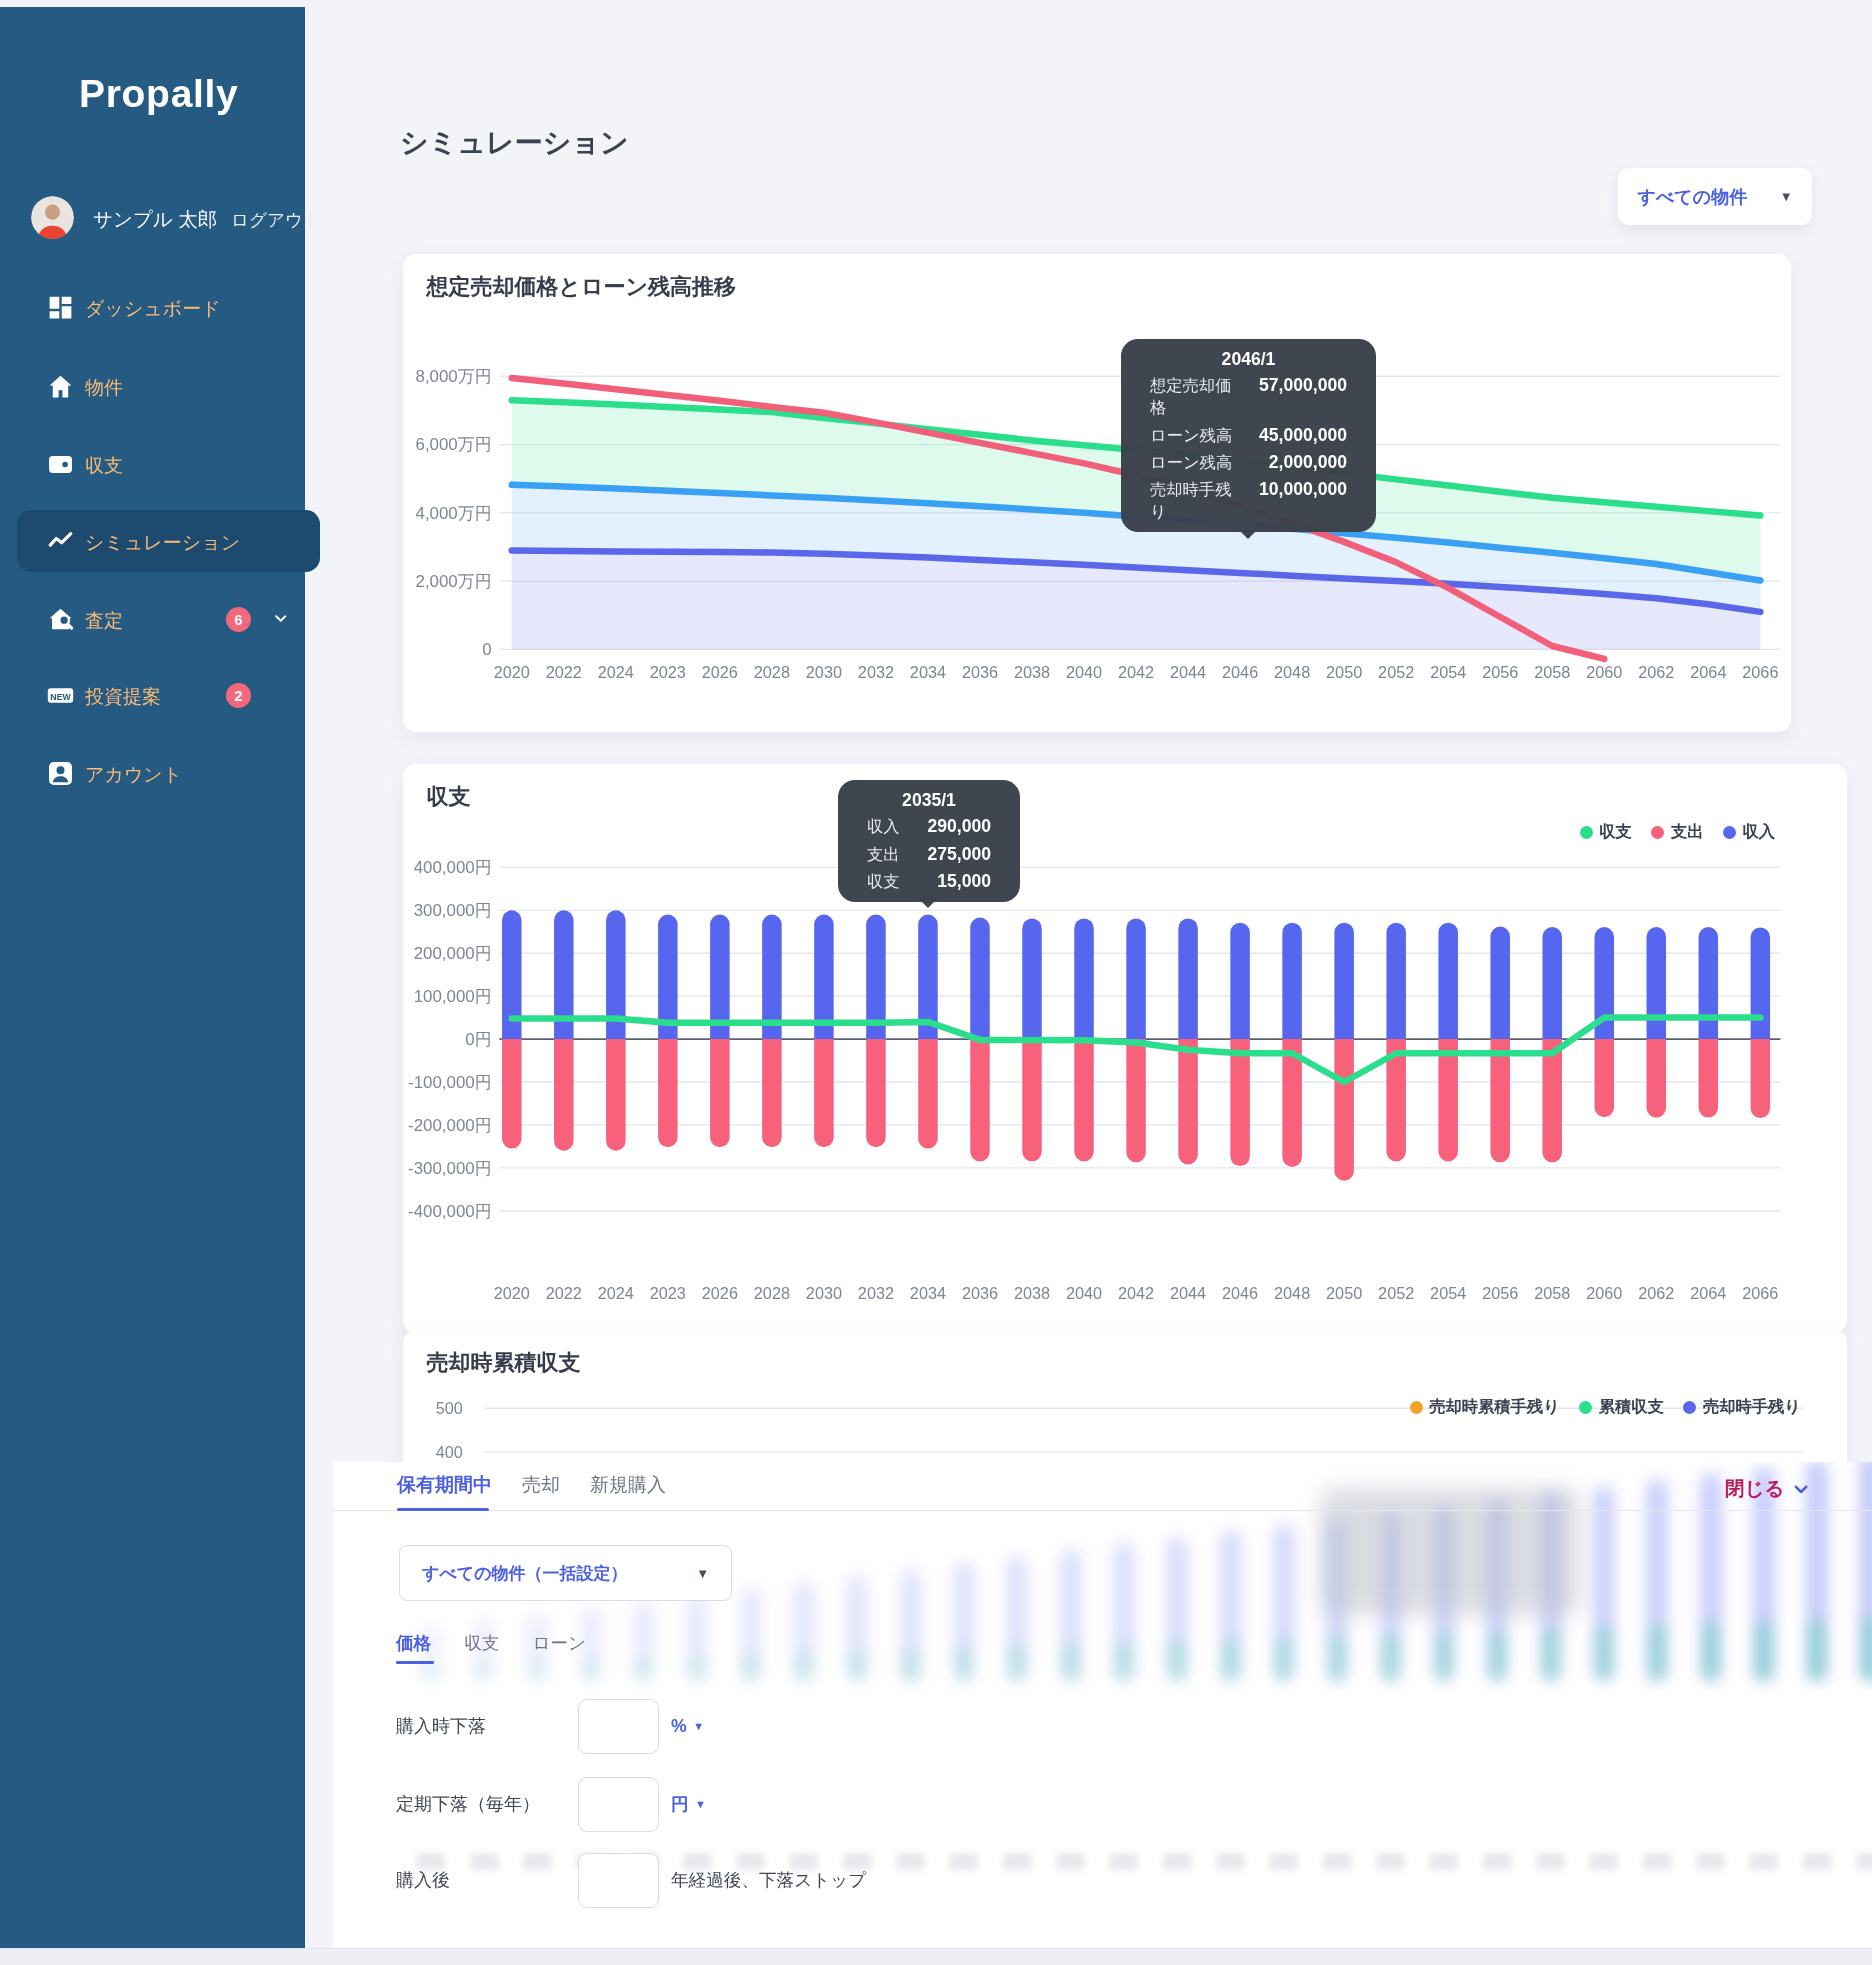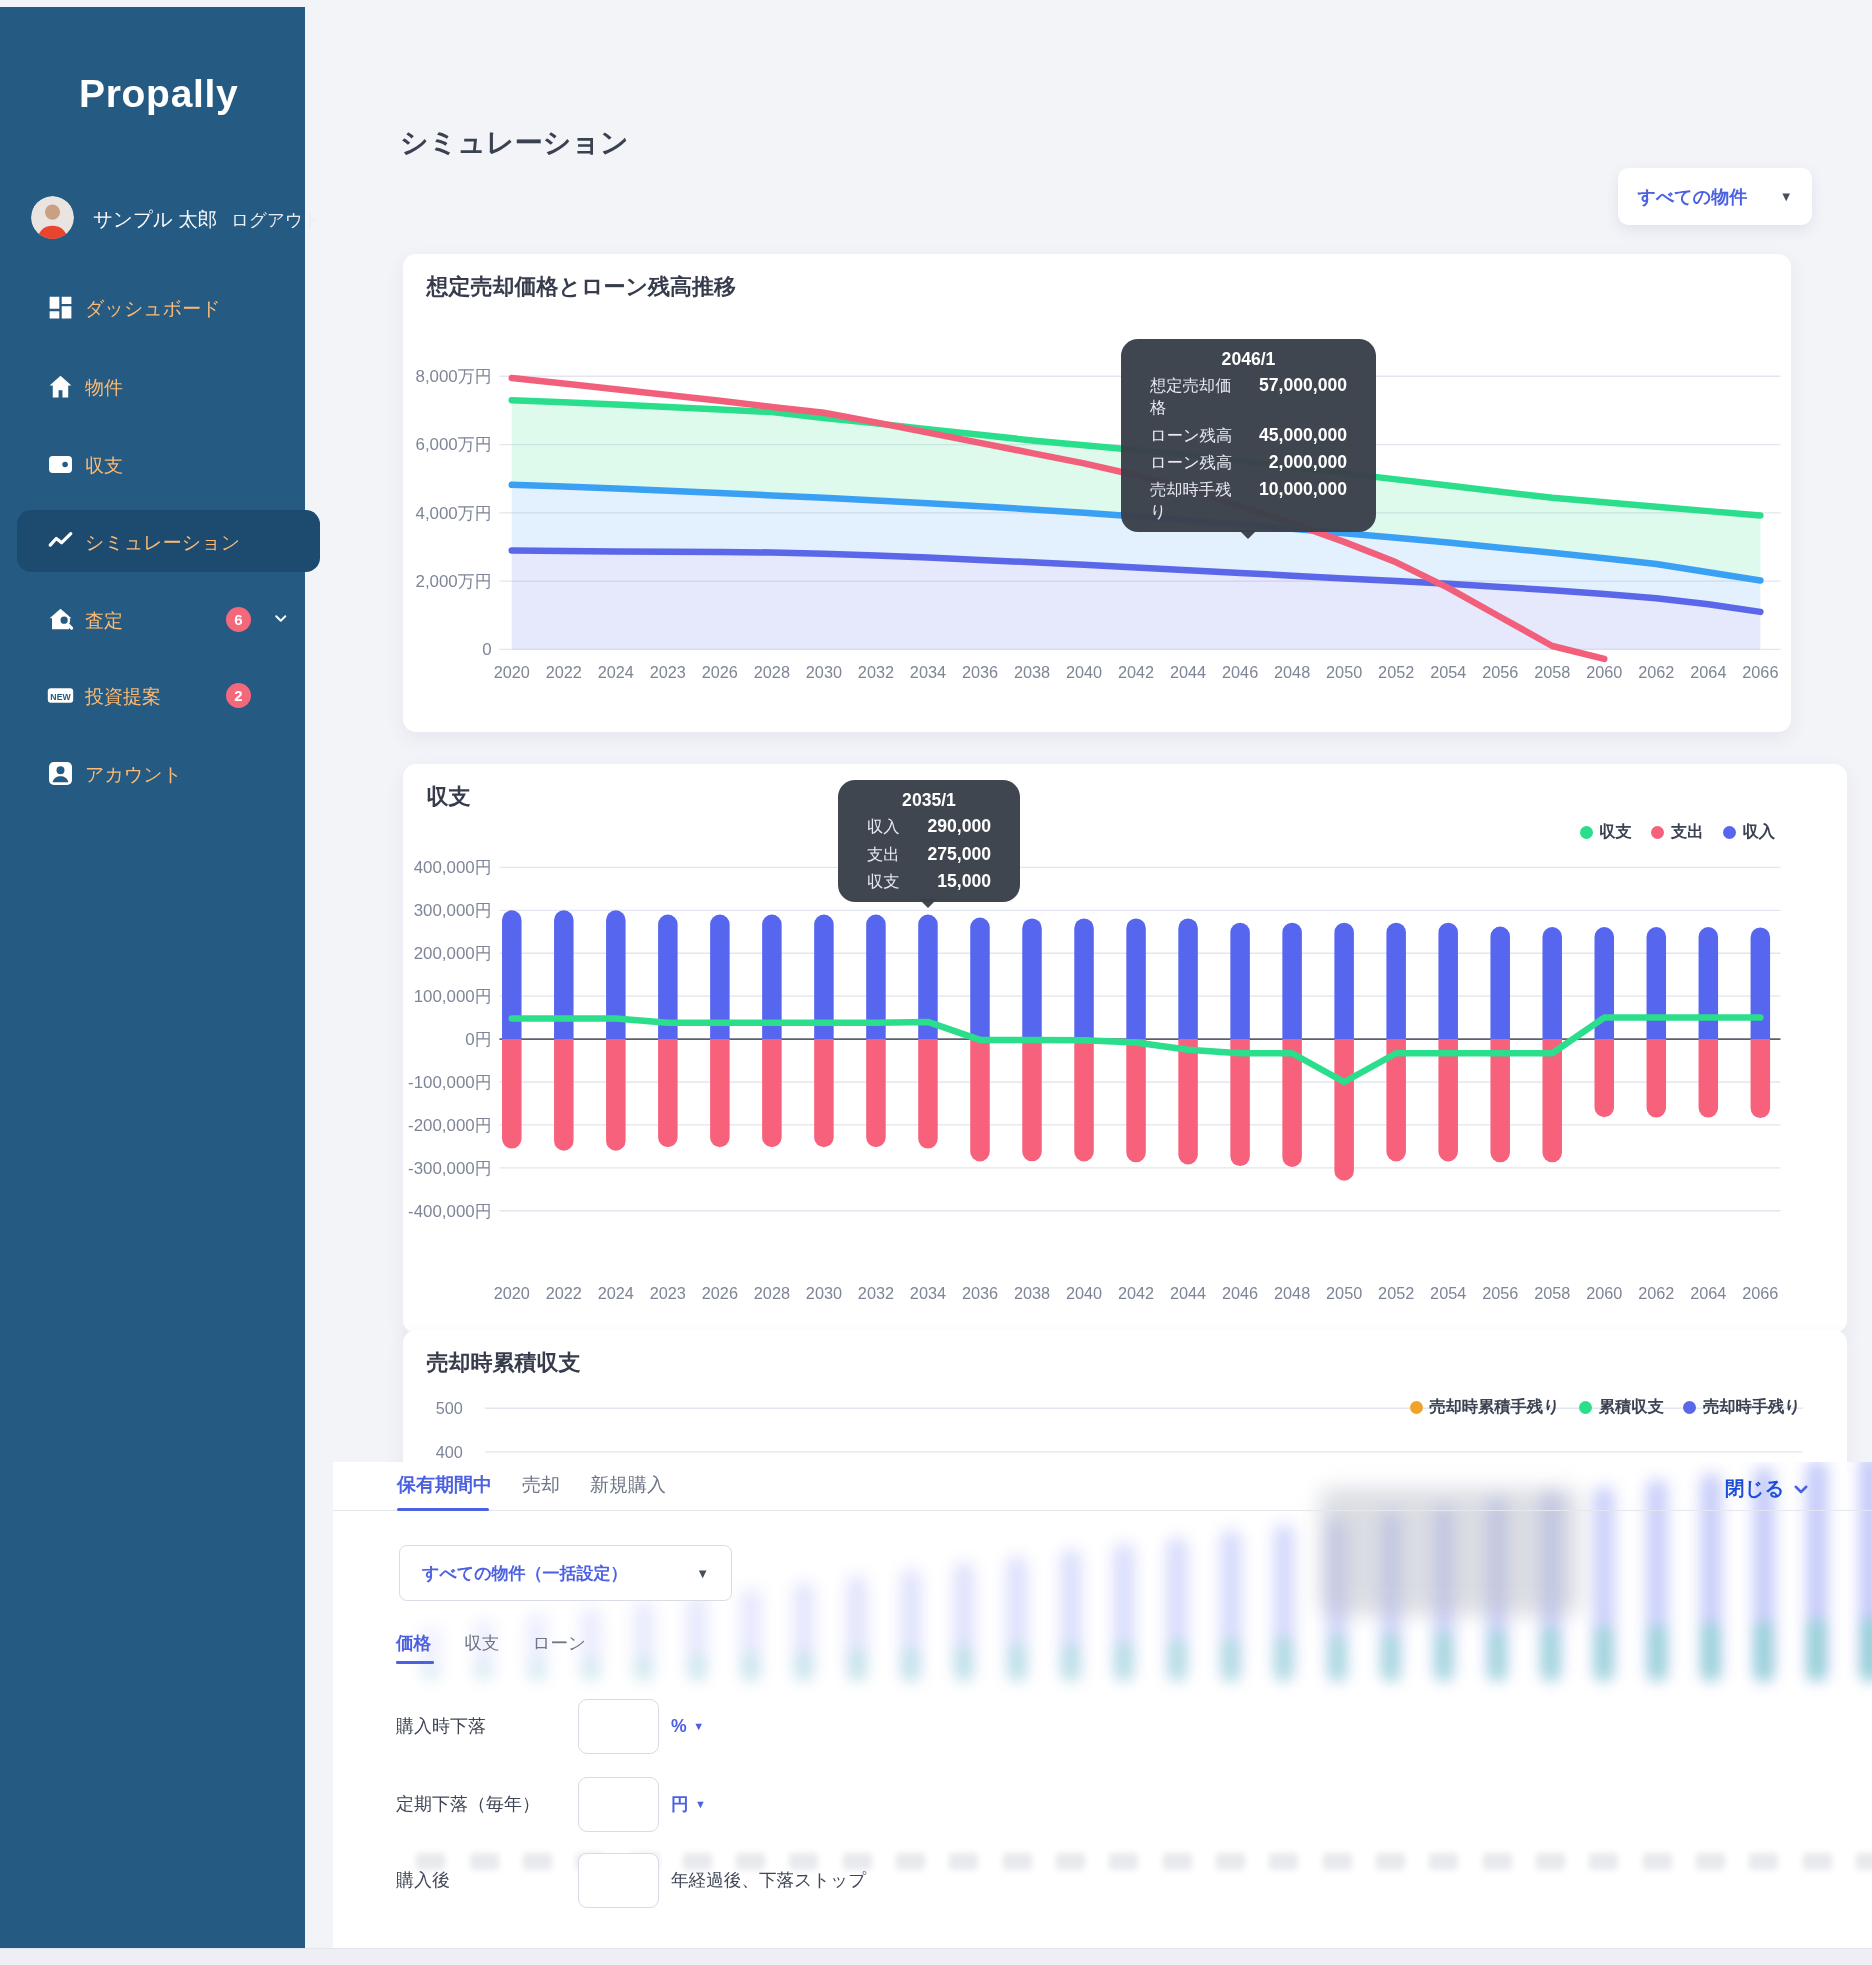--- a/index.html
+++ b/index.html
@@ -56,21 +56,21 @@
   
   .sheet{position:absolute;left:333px;top:1462px;width:1540px;height:486px;background:#fff;overflow:hidden;}
   .decor{position:absolute;inset:0;z-index:0;}
   .decor div{position:absolute;}
   .sheet-content{position:absolute;inset:0;z-index:2;}
   .sheet-tabs{position:absolute;left:64px;top:10.4px;display:flex;gap:30px;}
   .sheet-tab{font-size:19px;color:#6e7687;cursor:pointer;white-space:nowrap;}
   .sheet-tab.active{color:#4c61e2;font-weight:bold;}
   .tab-divider{position:absolute;left:0;top:48px;width:100%;height:1.3px;background:#e5e7ee;}
   .tab-underline{position:absolute;left:64px;top:46px;width:92px;height:3.3px;background:#4c61e2;border-radius:2px;}
-  .close-link{position:absolute;left:1392px;top:13px;display:flex;align-items:center;gap:7.8px;color:#1d4ed8;
+  .close-link{position:absolute;left:1392px;top:13px;display:flex;align-items:center;gap:7.8px;color:#be185d;
               font-size:19.5px;font-weight:bold;cursor:pointer;}
   .bulk-select{position:absolute;left:66px;top:83px;width:333px;height:56px;border:1.3px solid #d9dce5;border-radius:7.8px;
                background:#fff;display:flex;align-items:center;justify-content:space-between;padding:0 22px;cursor:pointer;}
   .bulk-select .val{font-size:17px;font-weight:bold;color:#4c61e2;white-space:nowrap;}
   .subtabs{position:absolute;left:63px;top:169px;display:flex;gap:33px;}
   .subtab{font-size:17.6px;color:#6e7687;cursor:pointer;}
   .subtab.active{color:#4c61e2;font-weight:bold;}
   .subtab-underline{position:absolute;left:63px;top:199px;width:38px;height:2.6px;background:#4c61e2;border-radius:1.3px;}
   .field-row{position:absolute;left:0;width:100%;height:59px;}
   .field-label{position:absolute;left:63px;top:0;font-size:18px;color:#3f4656;line-height:59px;white-space:nowrap;}

